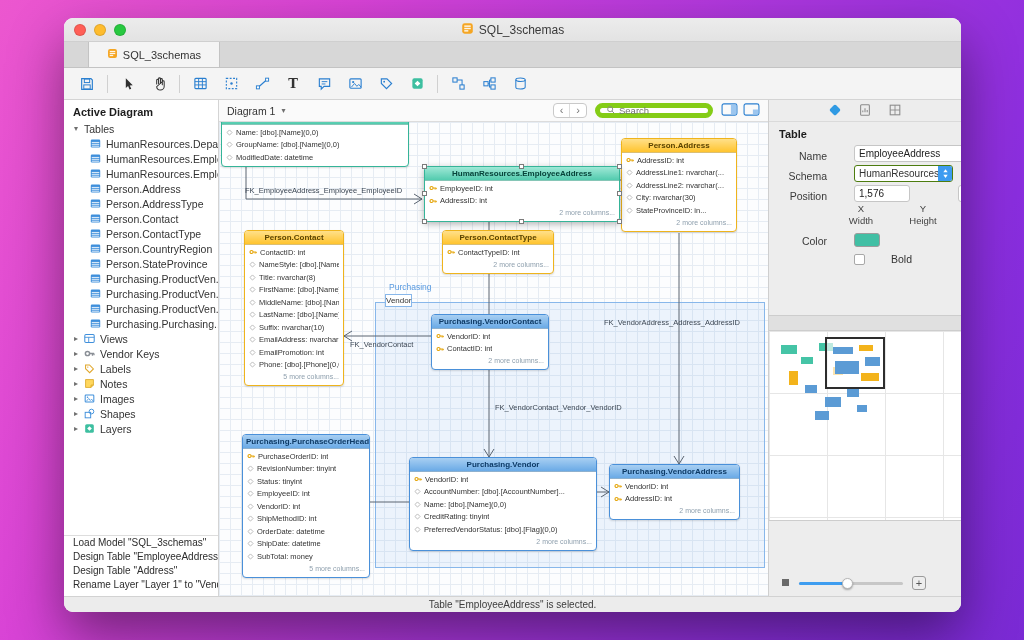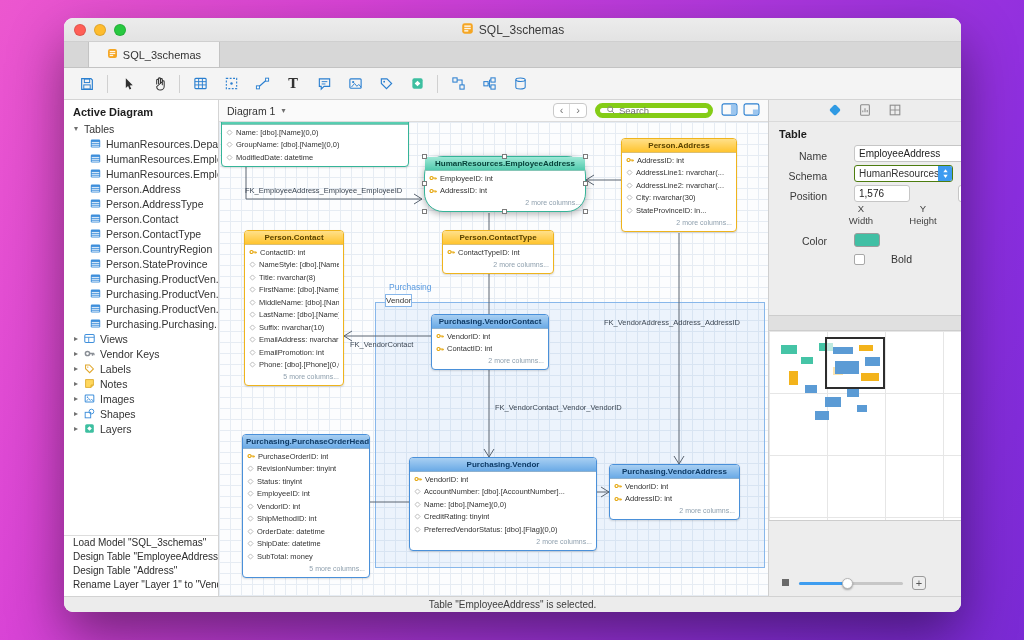--- a/index.html
+++ b/index.html
@@ -569,21 +569,21 @@
               <div class="trow">
                 <span class="cic">
                   <svg width="7" height="7" viewBox="0 0 10 10">
                     <rect x="2.4" y="2.4" width="5.2" height="5.2" fill="none" stroke="#b4b4b4" stroke-width="1.2" transform="rotate(45 5 5)"></rect>
                   </svg>
                 </span>
                 <span class="ctext">ModifiedDate: datetime</span>
               </div>
             </div>
           </div>
-          <div class="tnode theme-teal selected" style="left: 205px; top: 34px; width: 162px; border-radius: 19px;">
+          <div class="tnode theme-teal selected" style="left: 205px; top: 44px; width: 196px;">
             <div class="tnode-h">HumanResources.EmployeeAddress</div>
             <div class="tnode-b">
               <div class="trow">
                 <span class="cic">
                   <svg width="8" height="8" viewBox="0 0 12 12">
                     <circle cx="3.8" cy="6" r="2.3" fill="none" stroke="#e5a50a" stroke-width="1.7"></circle>
                     <path d="M6 6h5M9.2 6v2.4M10.9 6v1.8" stroke="#e5a50a" stroke-width="1.5" fill="none"></path>
                   </svg>
                 </span>
                 <span class="ctext">EmployeeID: int</span>

